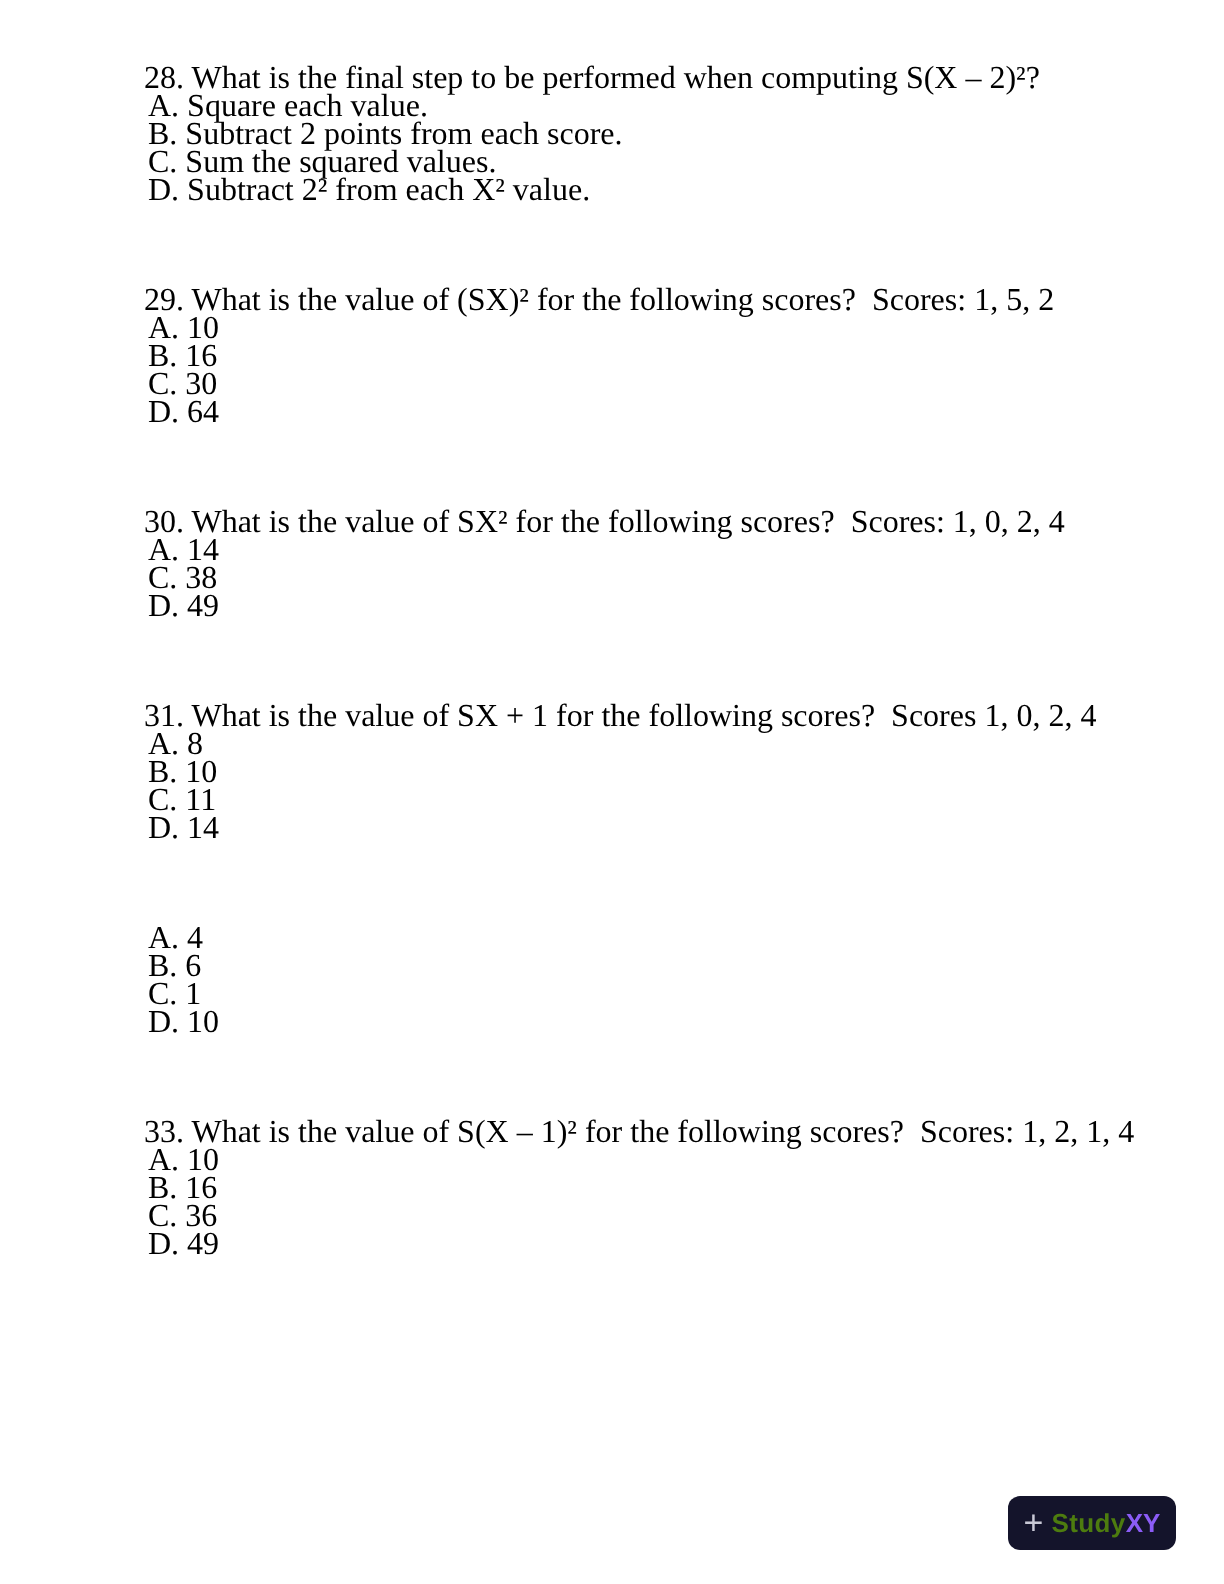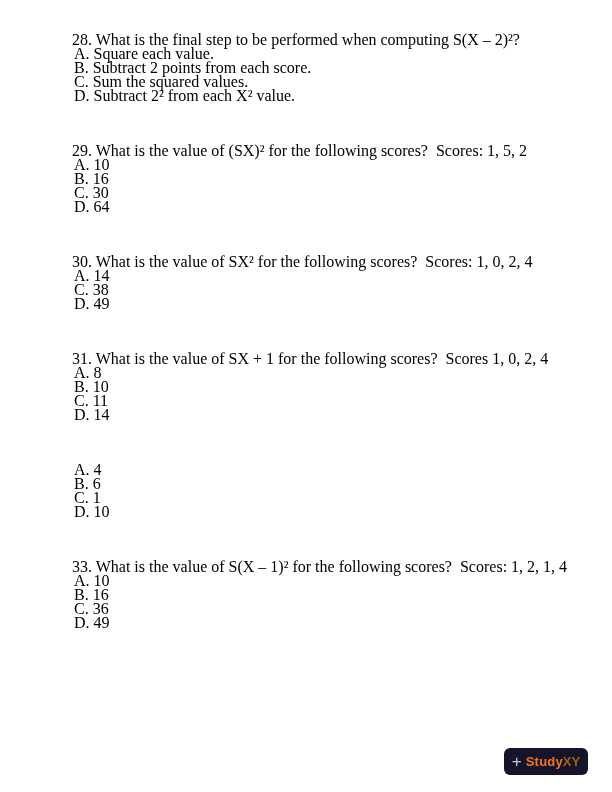--- a/index.html
+++ b/index.html
@@ -46,27 +46,27 @@
     font-family: "Liberation Sans", sans-serif;
   }
   .brand .plus {
     color: #c9c9d6;
     font-size: 17px;
     font-weight: 300;
     line-height: 1;
     margin-right: 4px;
   }
   .brand .study {
-    color: #f97316;
+    color: #4d7c0f;
     font-size: 13px;
     font-weight: 700;
     letter-spacing: 0.2px;
   }
   .brand .xy {
-    color: #a16207;
+    color: #8b5cf6;
     font-size: 13px;
     font-weight: 700;
   }
 </style>
 </head>
 <body>
 
 <div class="page">
   <div class="content">
 

